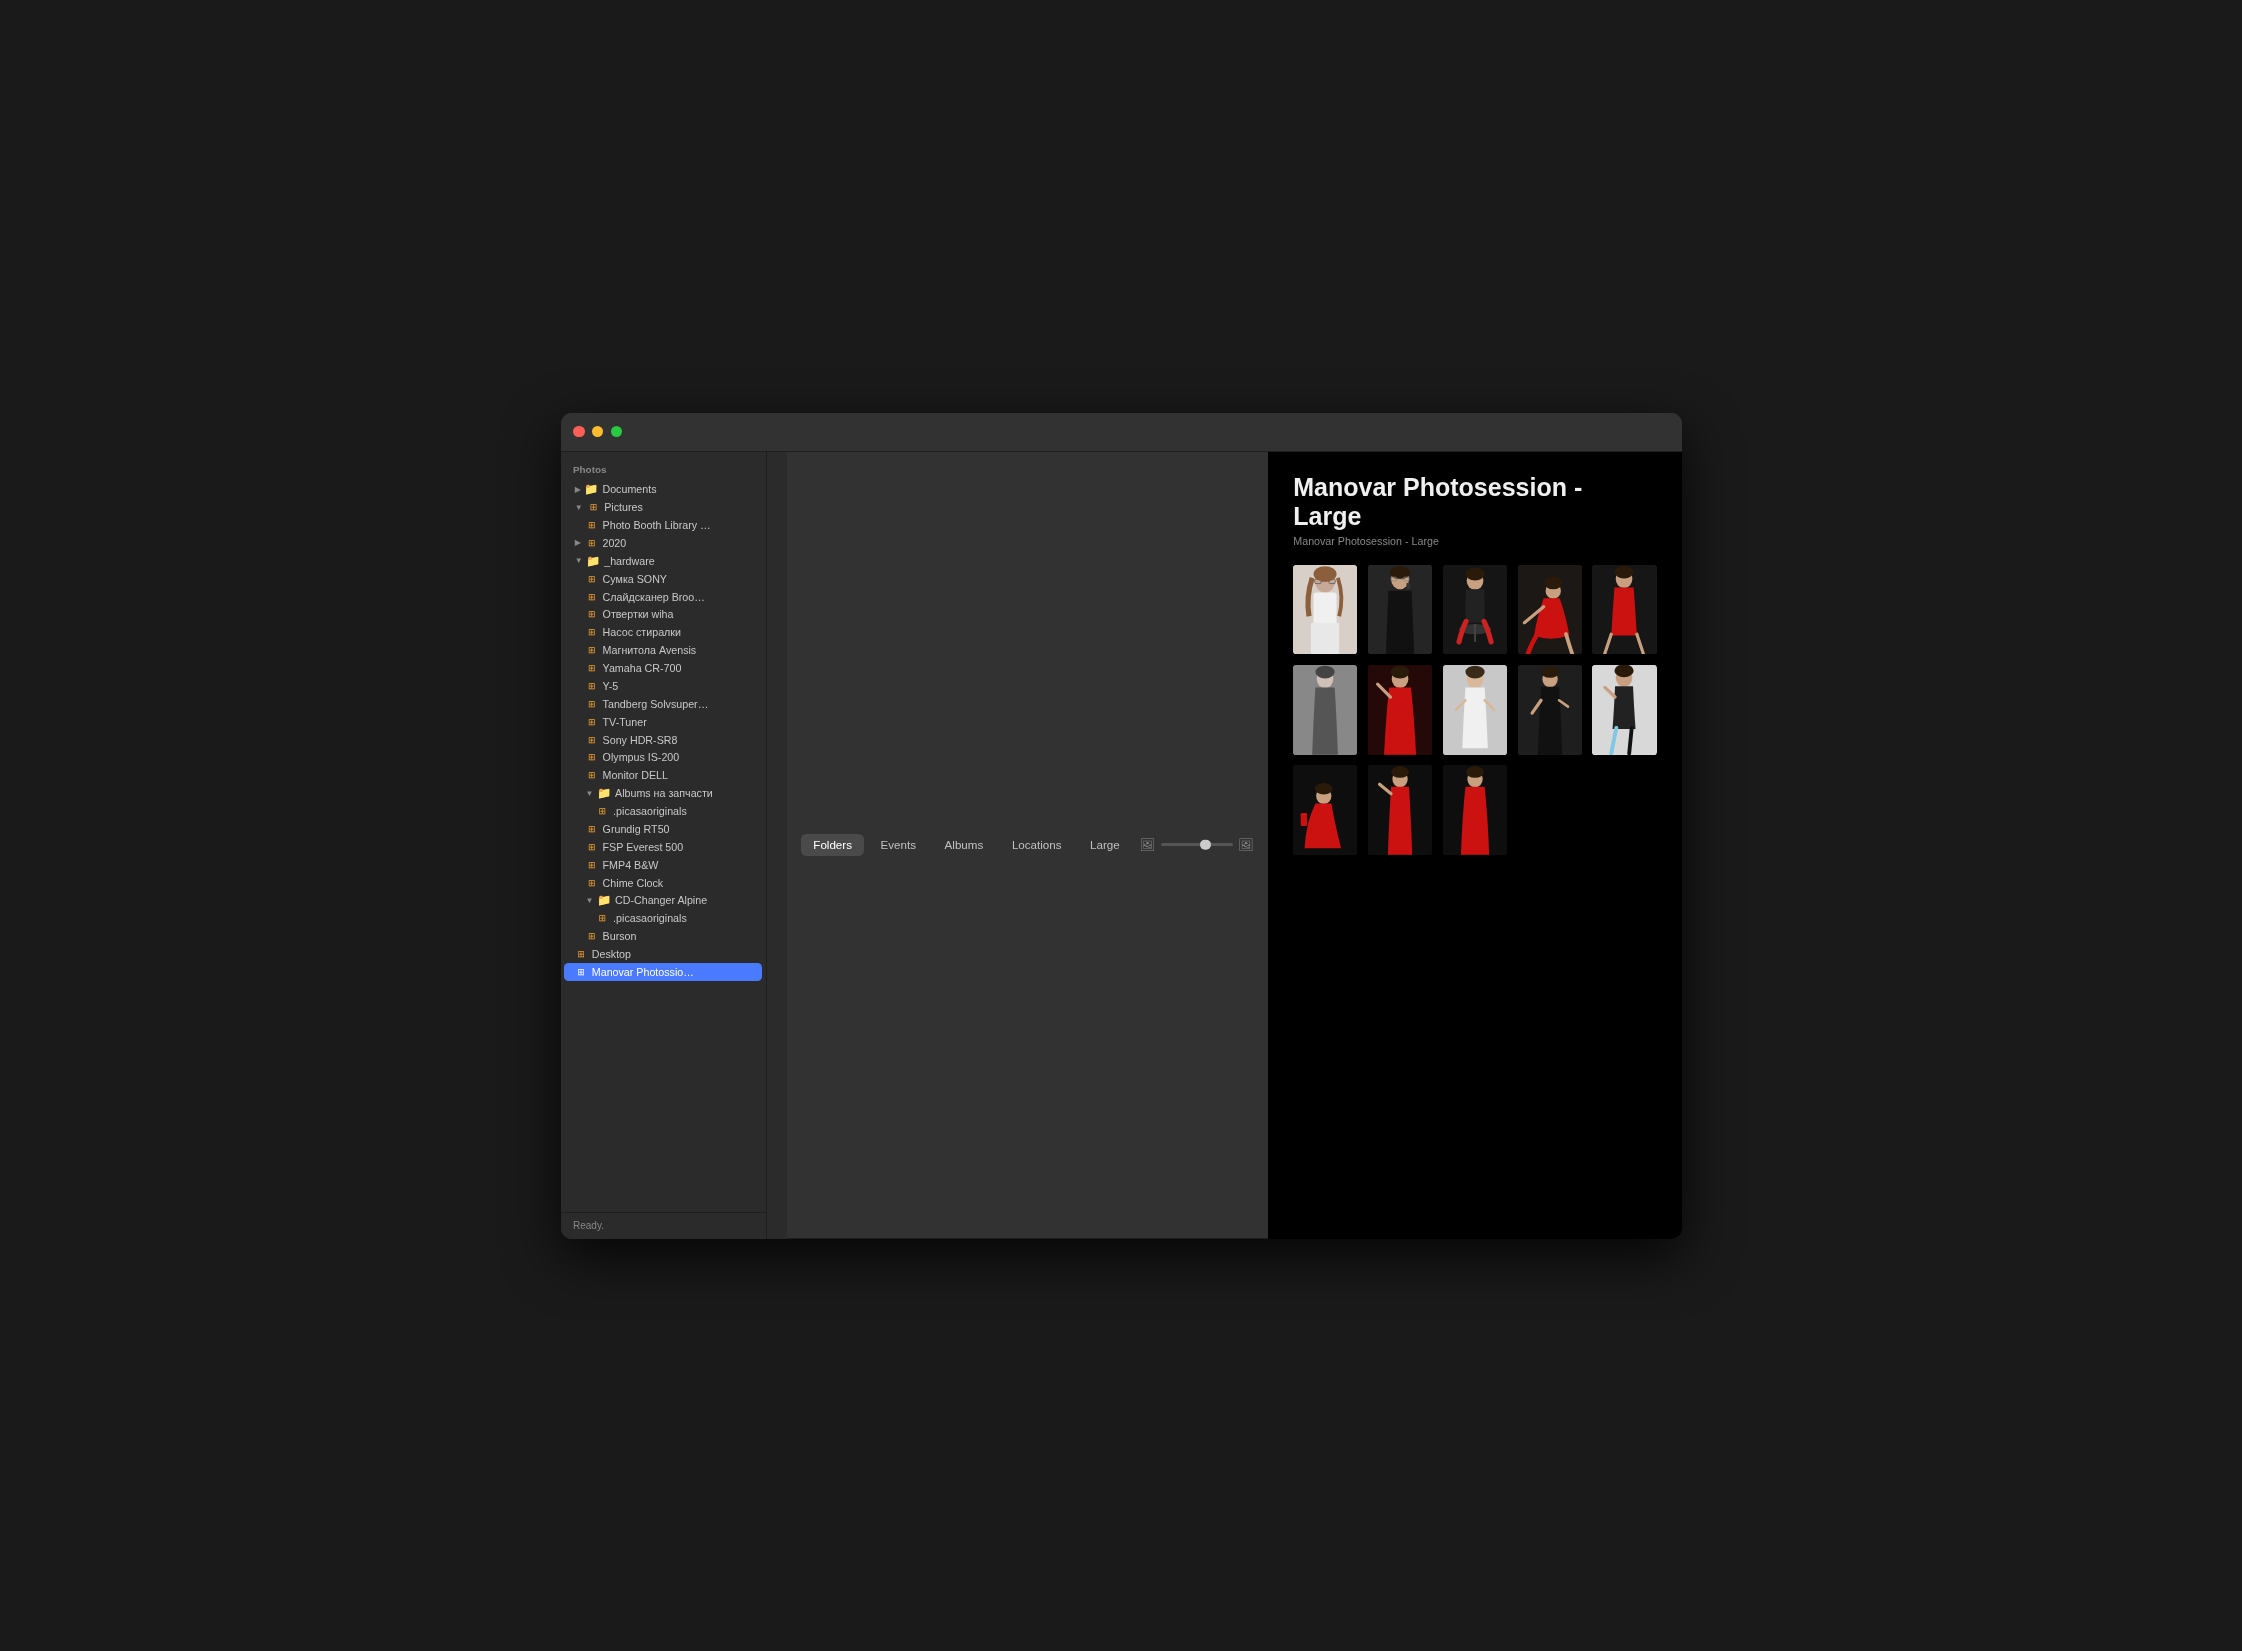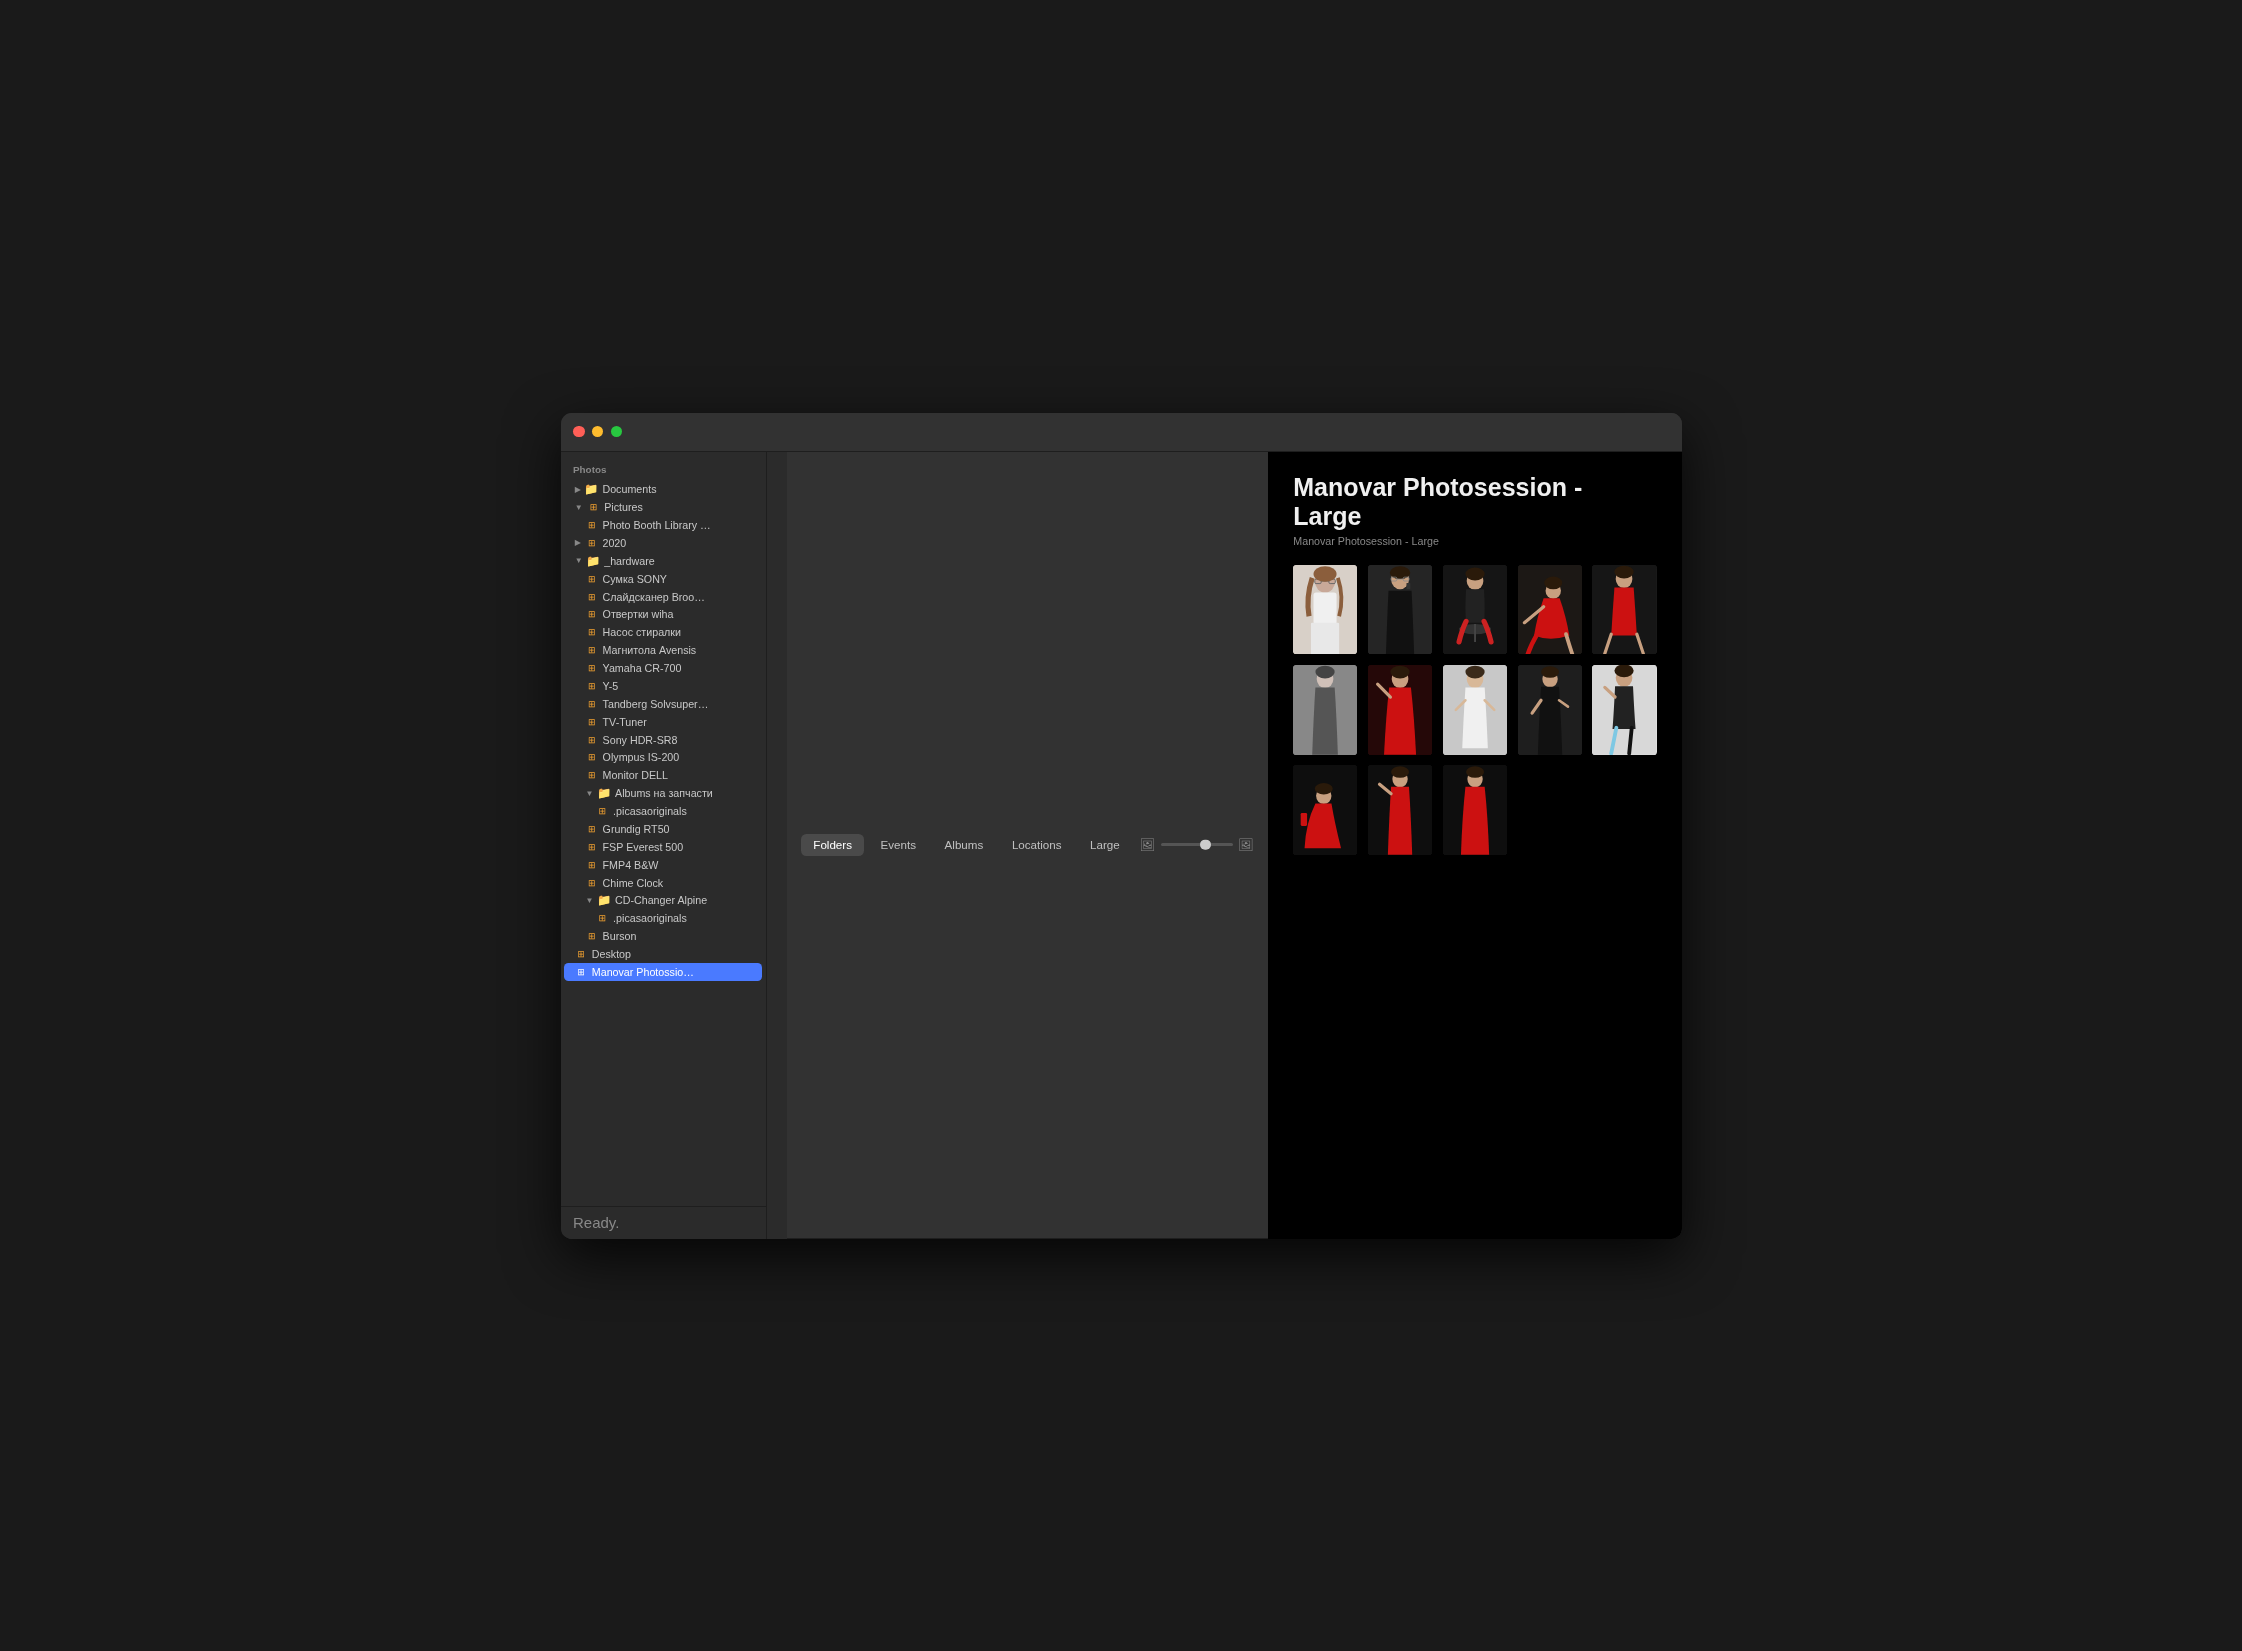--- a/index.html
+++ b/index.html
@@ -89,21 +89,21 @@
       font-size: 9.9px;
       flex-shrink: 0;
     }
     .folder-icon { color: #f0a030; font-size: 11.6px; }
     .grid-icon { color: #f0a030; font-size: 9px; }
     .chevron { font-size: 8px; color: #888; }
     .indent-1 { padding-left: 21.5px; }
     .indent-2 { padding-left: 32px; }
     .sidebar-footer {
       padding: 7.2px 12.5px;
-      font-size: 15px;
+      font-size: 10px;
       color: #888;
       border-top: 0.9px solid #1e1e1e;
       margin-top: auto;
     }
     
     .main-content {
       flex: 1;
       display: flex;
       flex-direction: row;
       overflow: hidden;

